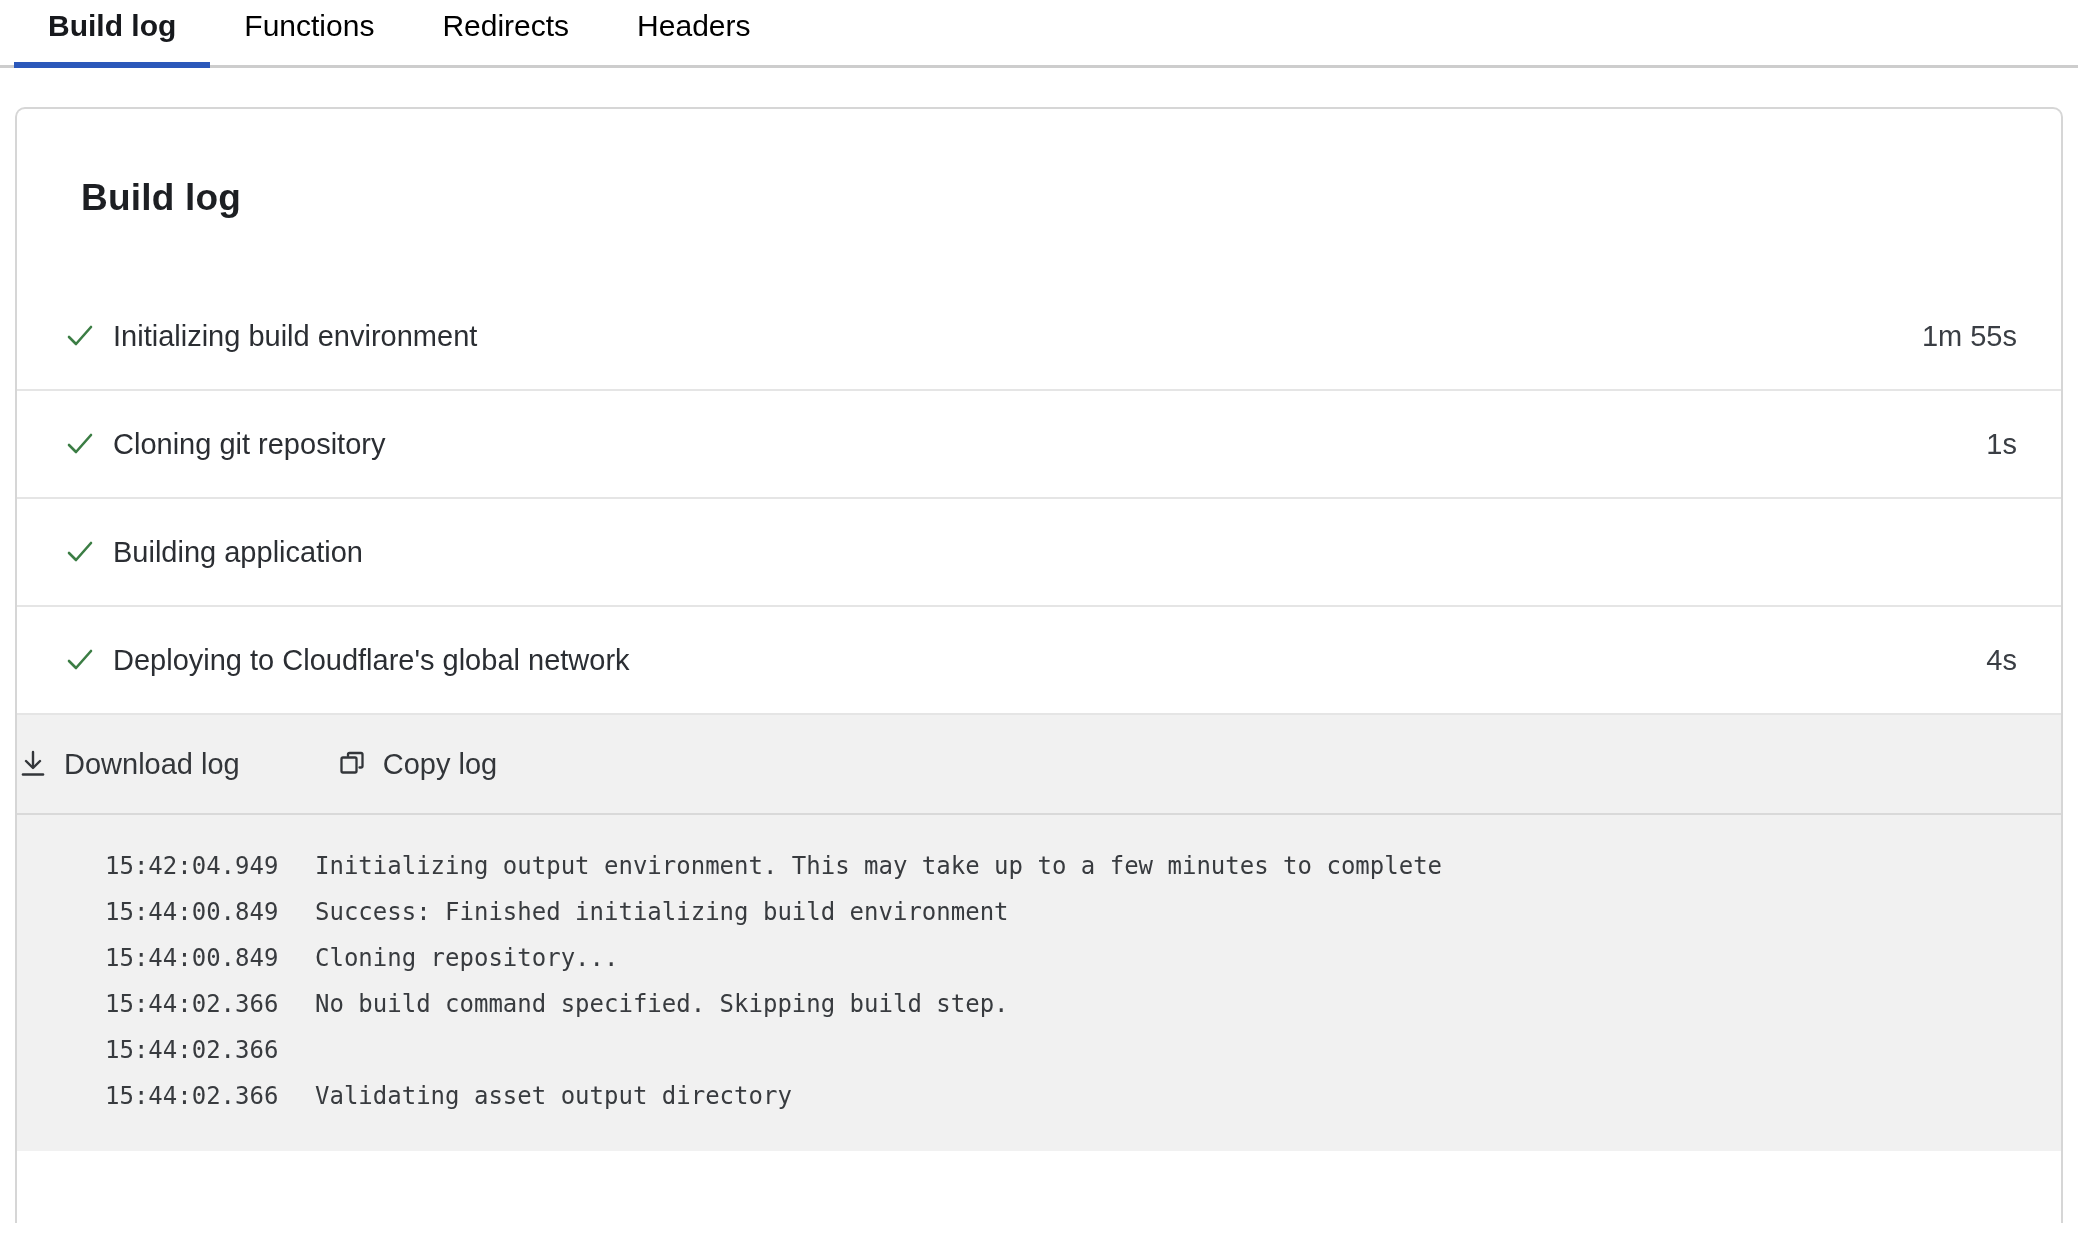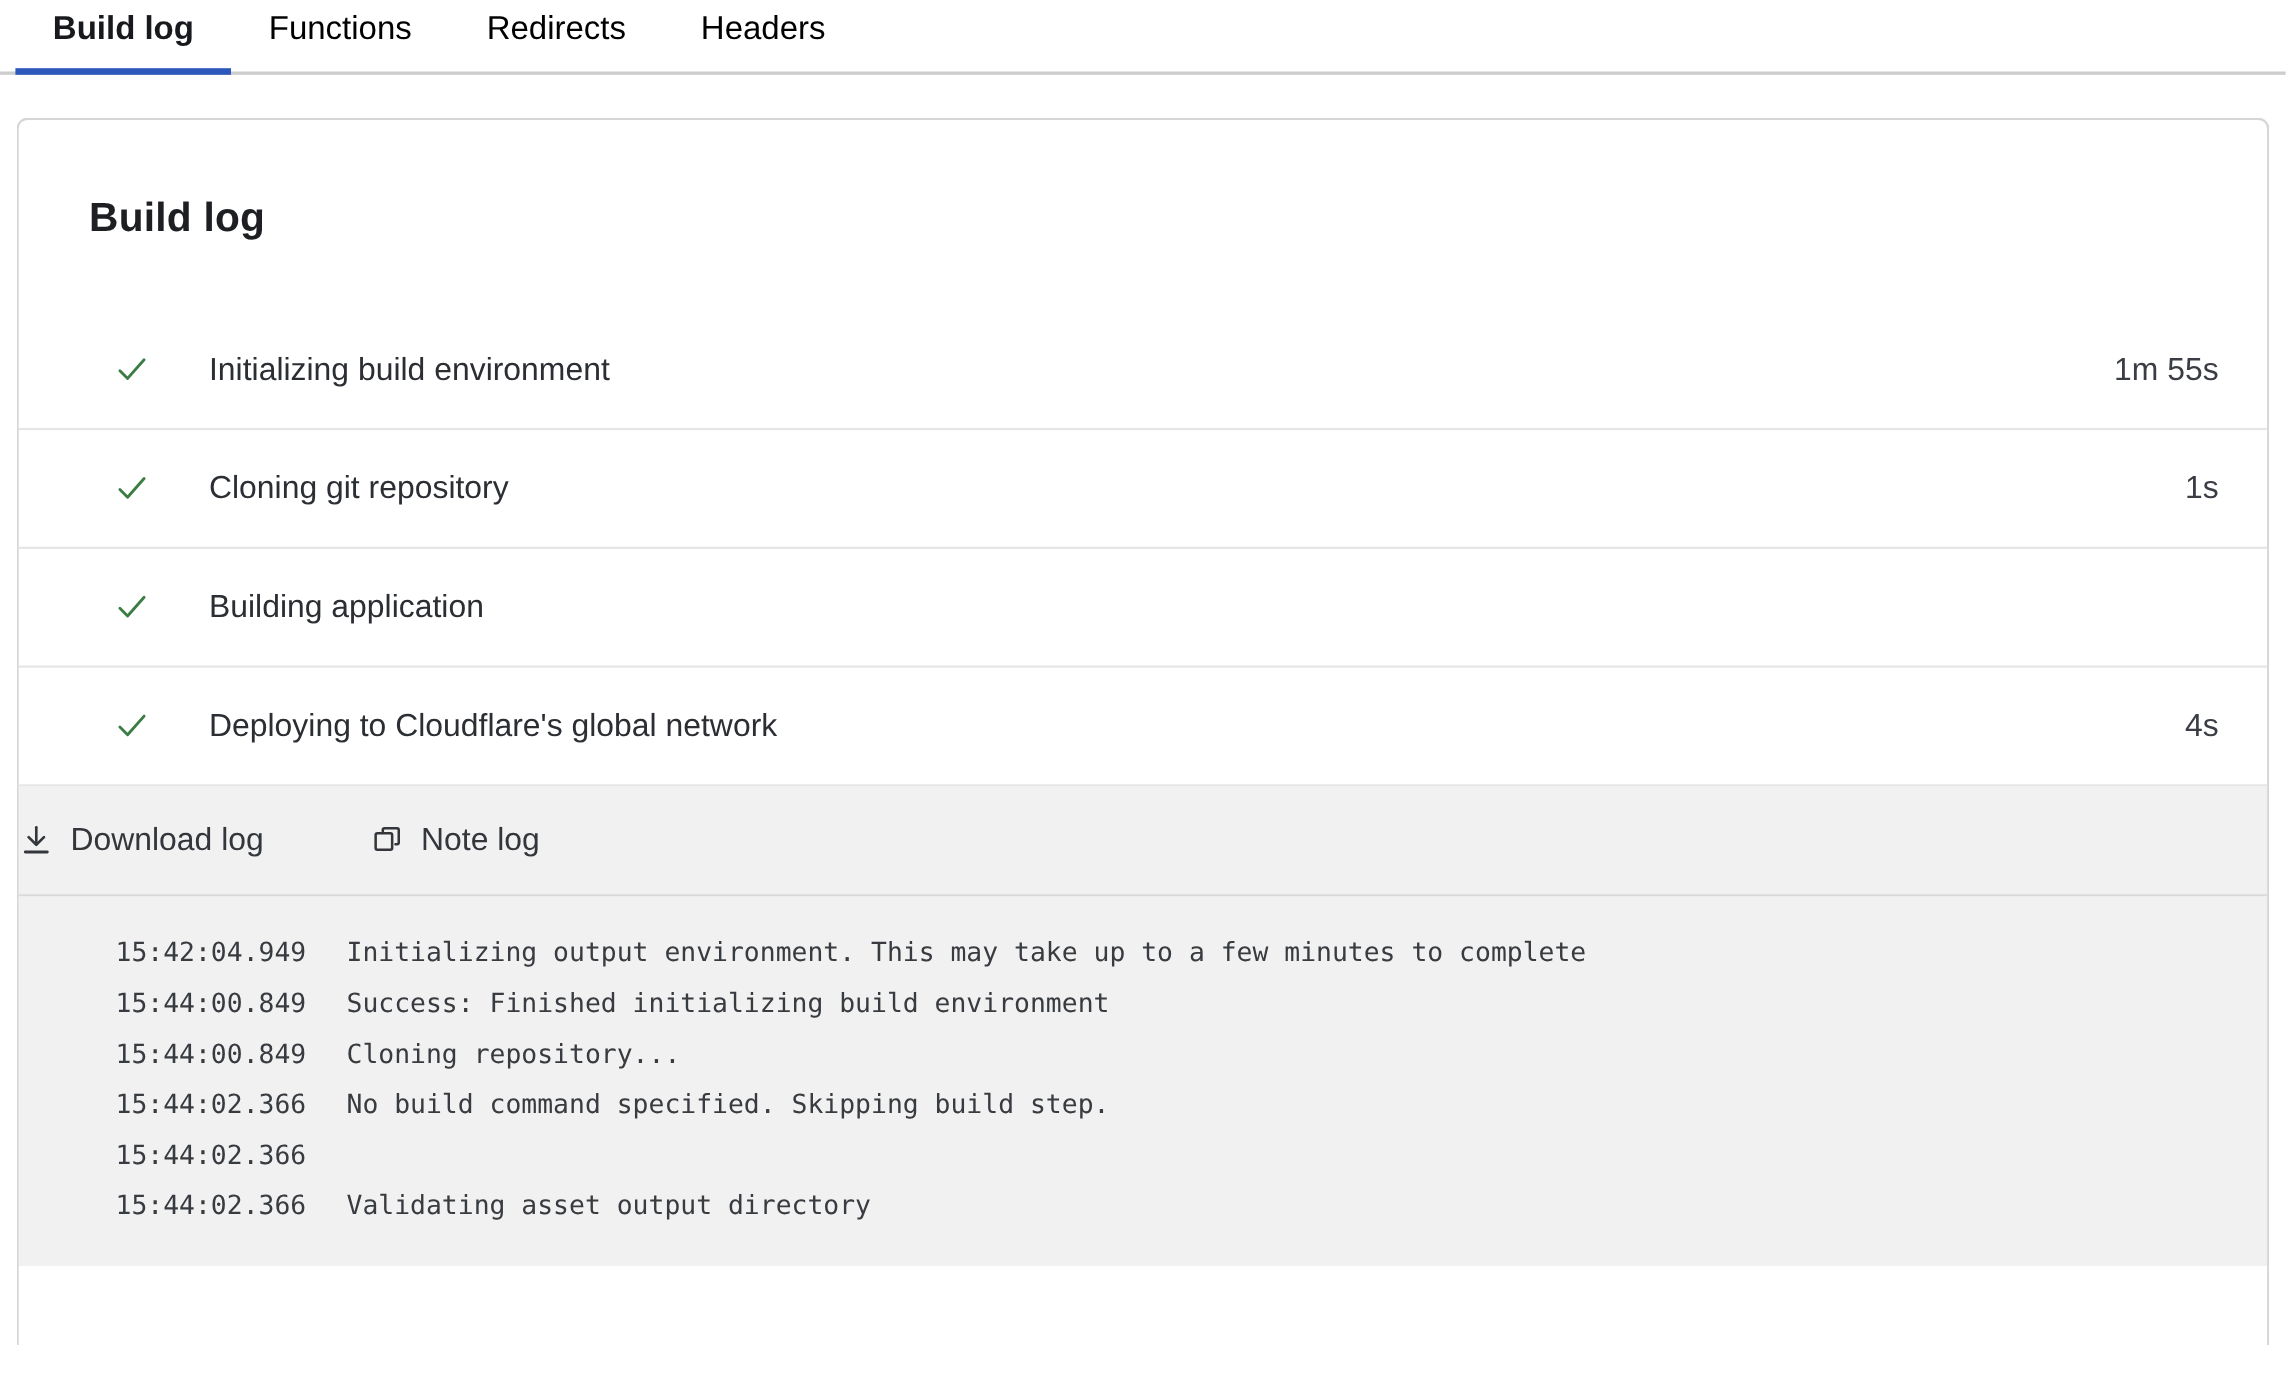--- a/index.html
+++ b/index.html
@@ -53,23 +53,23 @@
   }
   .card-title{
     font-size:37px;font-weight:600;color:var(--text-dark);
     padding:68px 0 0 64px;
     letter-spacing:.2px;
   }
   .steps{margin-top:64px;}
   .step-row{
     display:flex;align-items:center;
     height:108px;
-    padding:0 44px 0 88px;
+    padding:0 44px 0 48px;
     border-bottom:2px solid var(--border-row);
-    font-size:29px;color:var(--text-body);gap:37px;
+    font-size:29px;color:var(--text-body);
   }
   .step-check{
     width:30px;height:30px;flex:0 0 30px;
     margin-right:18px;
     display:flex;align-items:center;justify-content:center;
   }
   .step-check svg{display:block;}
   .step-label{flex:1 1 auto;}
   .step-duration{margin-left:auto;color:var(--text-muted);}
   
@@ -171,21 +171,21 @@
       <span>Download log</span>
     </button>
 
     <button class="log-btn">
       <span>
         <svg width="32" height="32" viewBox="0 0 32 32" fill="none">
           <path d="M12 8 V6.5 Q12 5 13.5 5 H25 Q26.5 5 26.5 6.5 V18 Q26.5 19.5 25 19.5 H23.5" stroke="#33363a" stroke-width="2.3" fill="none" stroke-linecap="round"></path>
           <rect x="5.5" y="9.5" width="15" height="15" rx="1.5" stroke="#33363a" stroke-width="2.3" fill="none"></rect>
         </svg>
       </span>
-      <span>Note log</span>
+      <span>Copy log</span>
     </button>
   </div>
 
   <div class="log-output">
     <div class="log-line">
       <span class="log-time">15:42:04.949</span>
       <span class="log-msg">Initializing output environment. This may take up to a few minutes to complete</span>
     </div>
     <div class="log-line">
       <span class="log-time">15:44:00.849</span>

